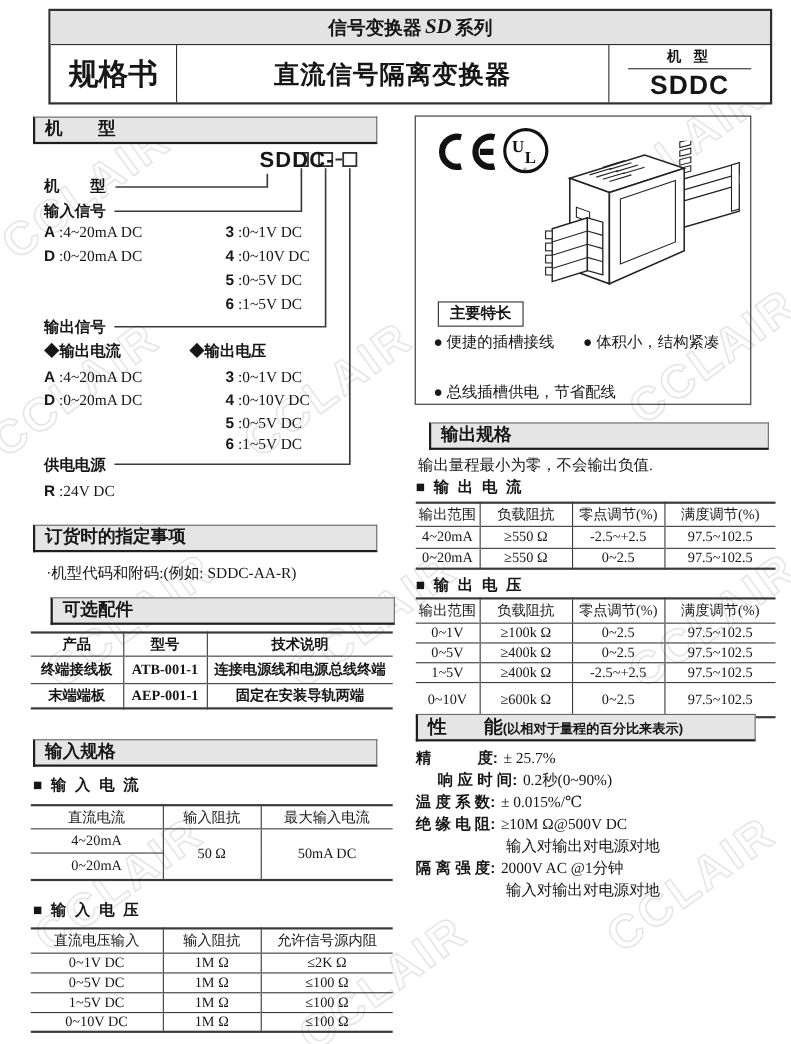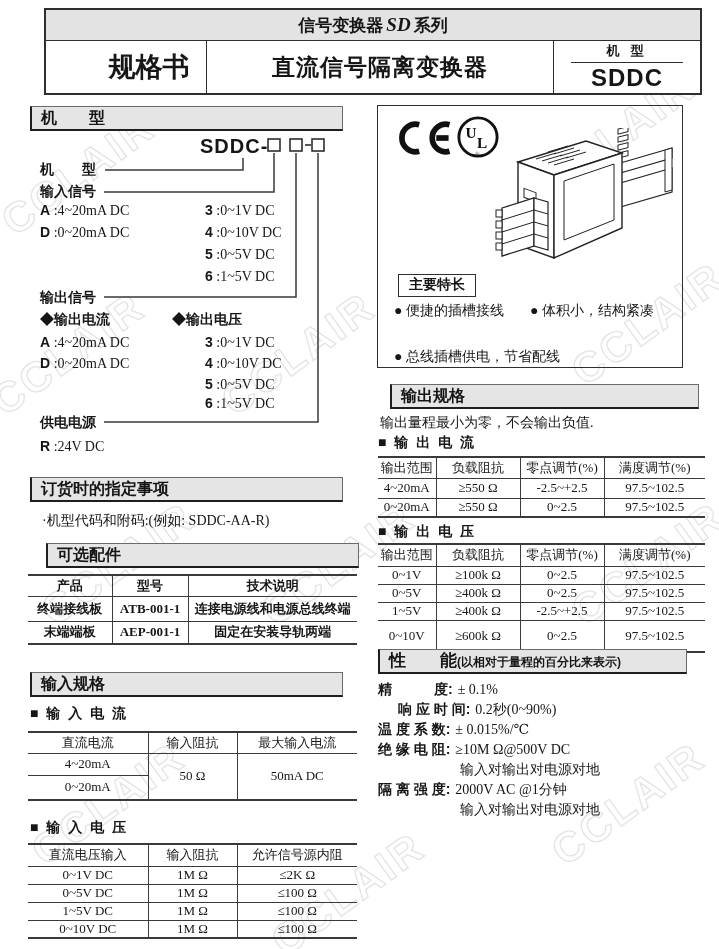--- a/index.html
+++ b/index.html
@@ -1,19 +1,19 @@
 <!DOCTYPE html>
 <html><head>
 <meta charset="utf-8">
 <style>
   html,body{margin:0;padding:0;background:#ffffff;}
   .page{position:relative;width:719px;height:949px;background:#fff;overflow:hidden;
         font-family:"Liberation Serif","DejaVu Serif",serif;color:#161616;}
   .abs{position:absolute;}
-  .sans{font-family:"Liberation Sans","DejaVu Sans",sans-serif;margin-left:46px;}
+  .sans{font-family:"Liberation Sans","DejaVu Sans",sans-serif;}
   
   .wm{position:absolute;z-index:0;font-family:"Liberation Sans",sans-serif;font-weight:bold;
       font-size:42px;letter-spacing:3px;color:#ffffff;-webkit-text-stroke:1.3px #e4e4e4;
       transform:rotate(-36deg);user-select:none;pointer-events:none;}
   .z{z-index:2;}
   
   .hdr{left:44px;top:8px;width:654px;border:2px solid #2e2e2e;z-index:2;background:#fff;}
   .hdr-row1{height:30px;background:#e3e3e3;border-bottom:1px solid #2e2e2e;display:flex;
             align-items:center;justify-content:center;font-weight:bold;font-size:17px;}
   .hdr-row1 .sd{font-style:italic;font-size:19px;margin:0 3px;}
@@ -26,21 +26,21 @@
   .hdr-mlabel{font-weight:bold;font-size:13px;letter-spacing:4px;border-bottom:1.5px solid #2e2e2e;
               width:112px;text-align:center;padding-bottom:2px;}
   .hdr-mval{font-weight:bold;font-size:24px;letter-spacing:1px;margin-top:1px;
             font-family:"Liberation Sans",sans-serif;}
   
   .bar{position:absolute;z-index:2;background:#e5e5e5;border:1px solid #6a6a6a;
        border-left:2px solid #1e1e1e;border-bottom:2px solid #1e1e1e;
        font-family:"Liberation Sans",sans-serif;font-weight:bold;font-size:16px;
        line-height:22px;padding-left:9px;height:22px;}
   
-  .mc-code{font-family:"Liberation Sans",sans-serif;font-weight:bold;font-size:20px;letter-spacing:1px;}
+  .mc-code{font-family:"Liberation Sans",sans-serif;font-weight:bold;font-size:20px;letter-spacing:1px;margin-left:36px;}
   .mlabel{font-family:"Liberation Sans",sans-serif;font-weight:bold;font-size:14px;}
   .opt{font-size:14px;}
   .opt b{font-family:"Liberation Sans",sans-serif;font-size:14px;}
   .diam{font-family:"Liberation Sans",sans-serif;font-weight:bold;font-size:14px;}
   .note{font-size:14px;}
   .blocktitle{font-family:"Liberation Sans",sans-serif;font-weight:bold;font-size:14px;letter-spacing:2px;}
   
   table.t{position:absolute;z-index:2;border-collapse:collapse;table-layout:fixed;
           border-top:2px solid #3a3a3a;border-bottom:2px solid #3a3a3a;
           font-size:13px;text-align:center;background:transparent;}
@@ -366,21 +366,21 @@
       <td class="vl">97.5~102.5</td>
     </tr>
   </tbody>
     </table>
 
   <div class="bar" style="left:378px;top:649px;width:297px;">
     <span style="font-size:17px;">性　　能</span><span style="font-size:12px;">(以相对于量程的百分比来表示)</span>
   </div>
 
   <div class="perf-row" style="left:378px;top:681px;">
-    <span class="perf-label">精　　　度:</span><span class="perf-value">± 0.1%</span>
+    <span class="perf-label">精　　　度:</span><span class="perf-value">± 25.7%</span>
   </div>
   <div class="perf-row" style="left:378px;top:701px;padding-left:20px;">
     <span class="perf-label">响 应 时 间:</span><span class="perf-value">0.2秒(0~90%)</span>
   </div>
   <div class="perf-row" style="left:378px;top:721px;">
     <span class="perf-label">温 度 系 数:</span><span class="perf-value">± 0.015%/℃</span>
   </div>
   <div class="perf-row" style="left:378px;top:741px;">
     <span class="perf-label">绝 缘 电 阻:</span><span class="perf-value">≥10M Ω@500V DC</span>
   </div>

